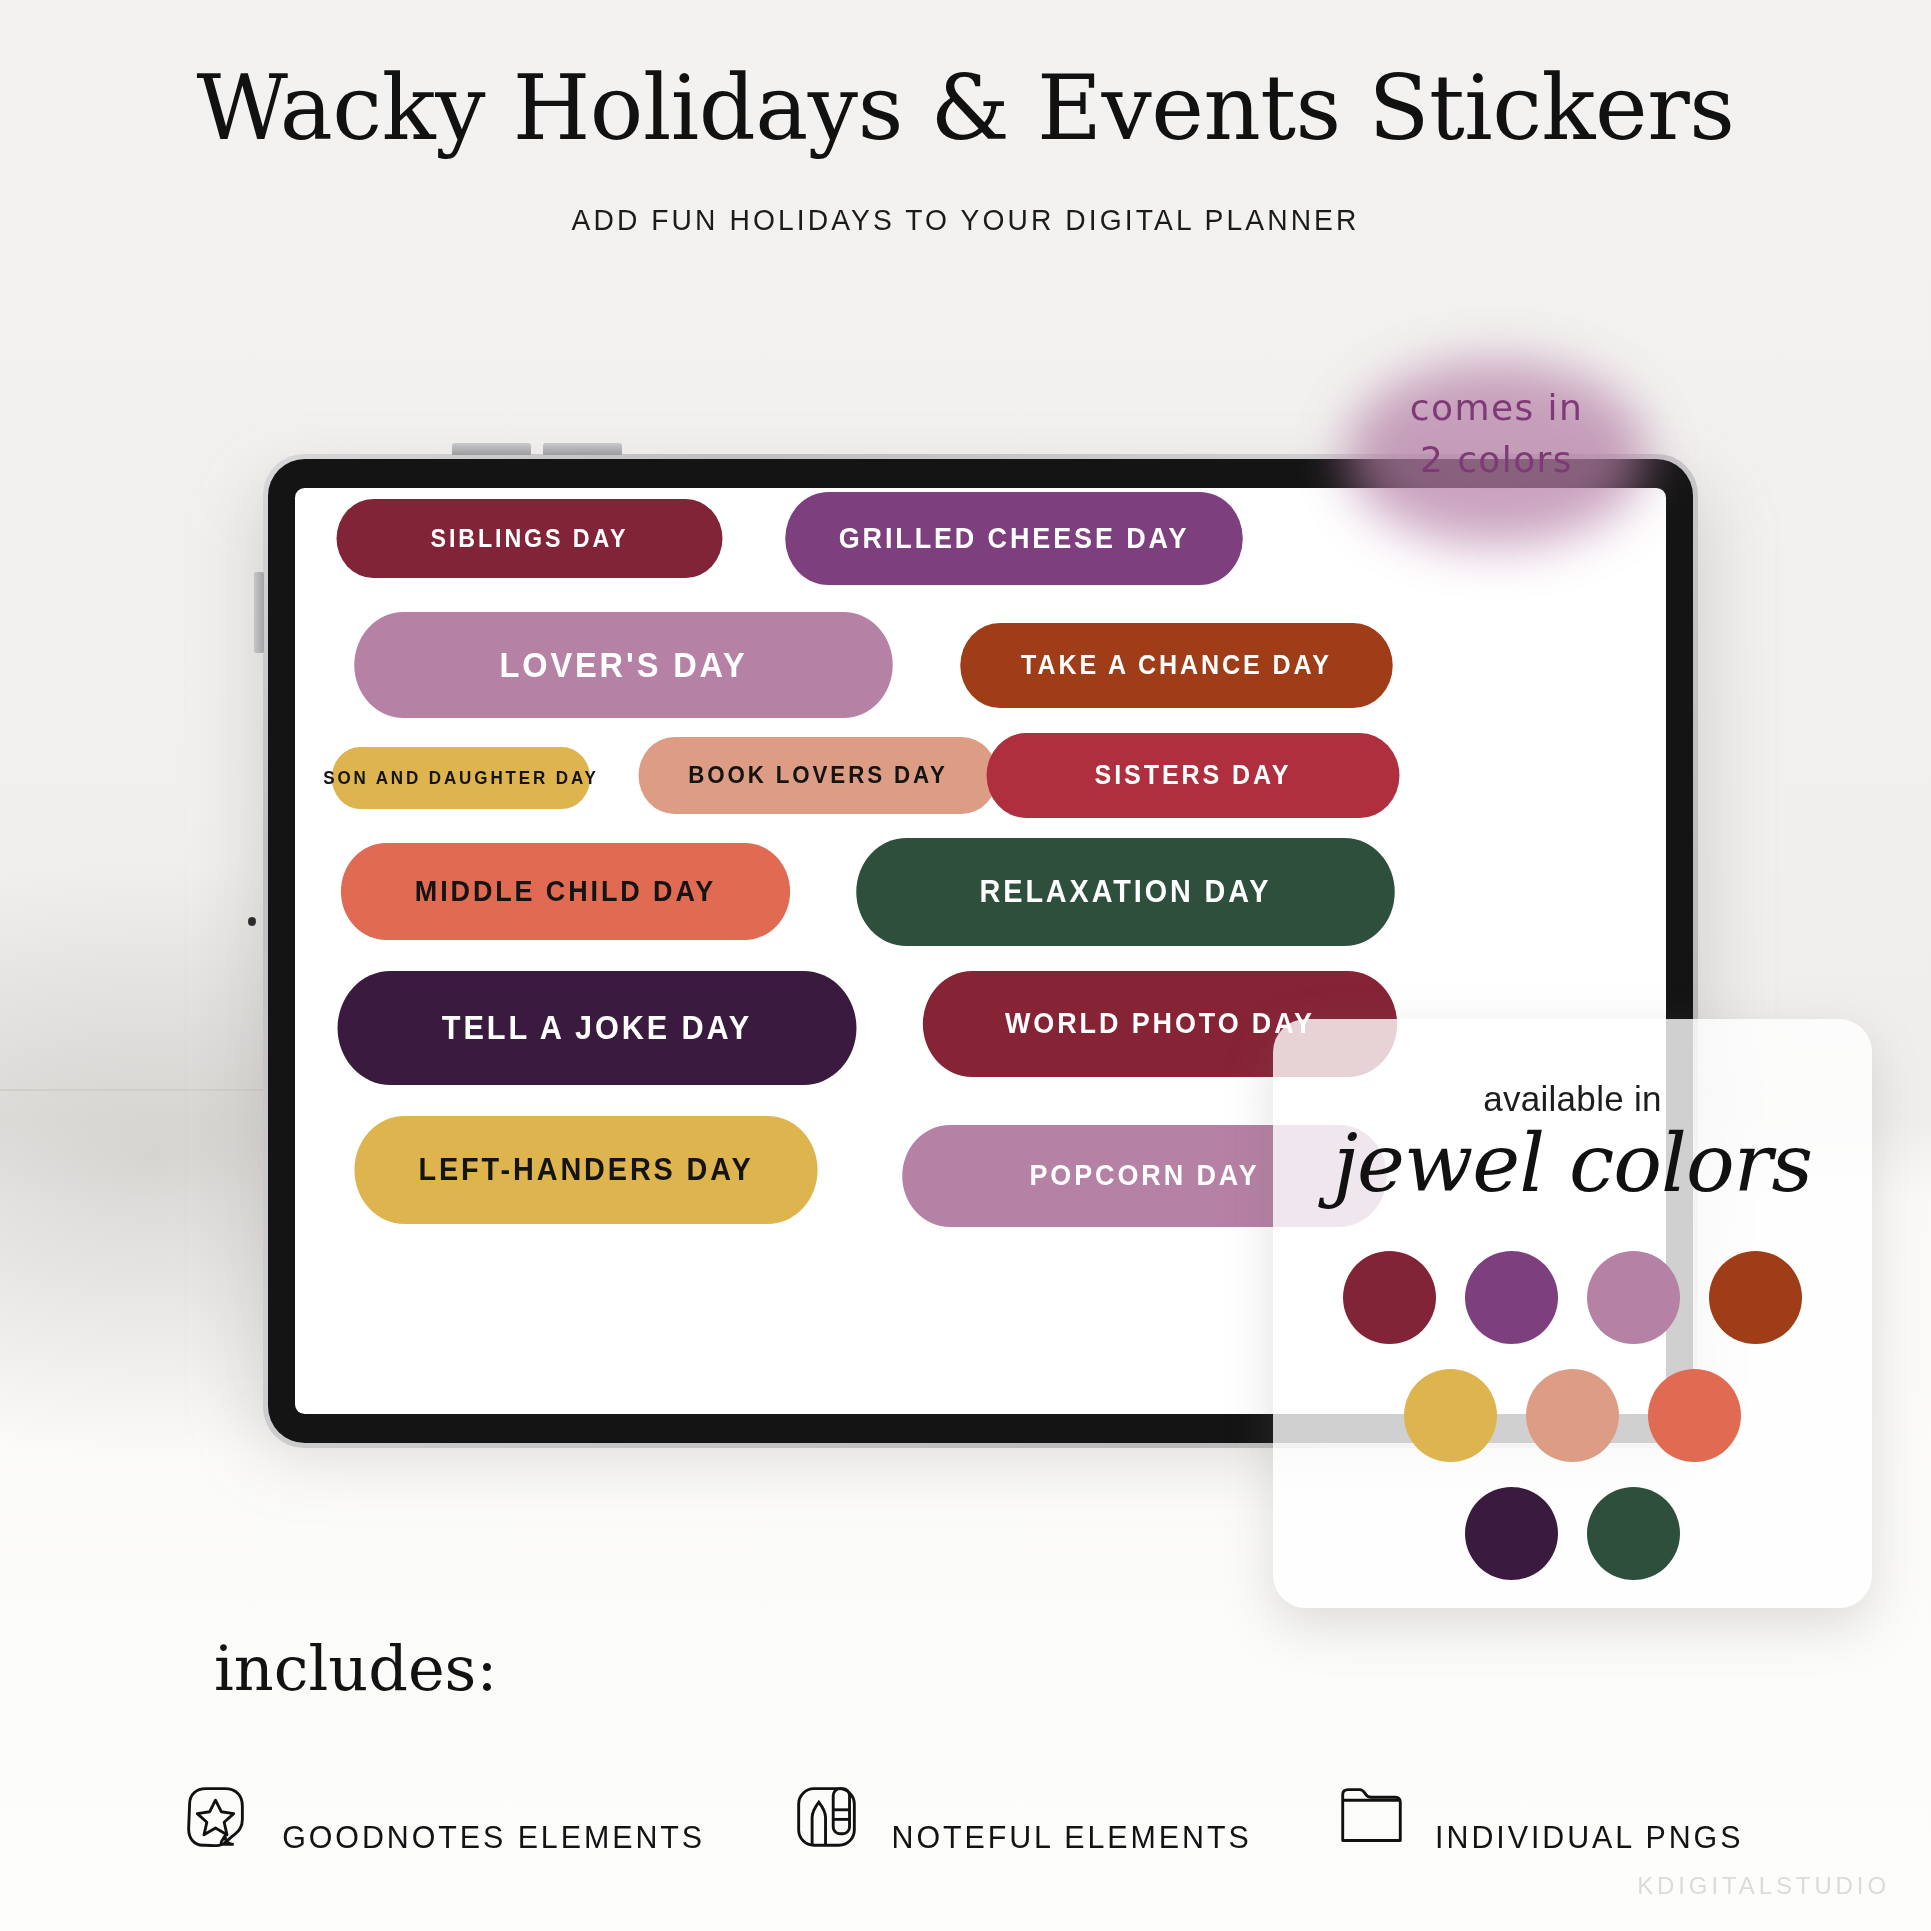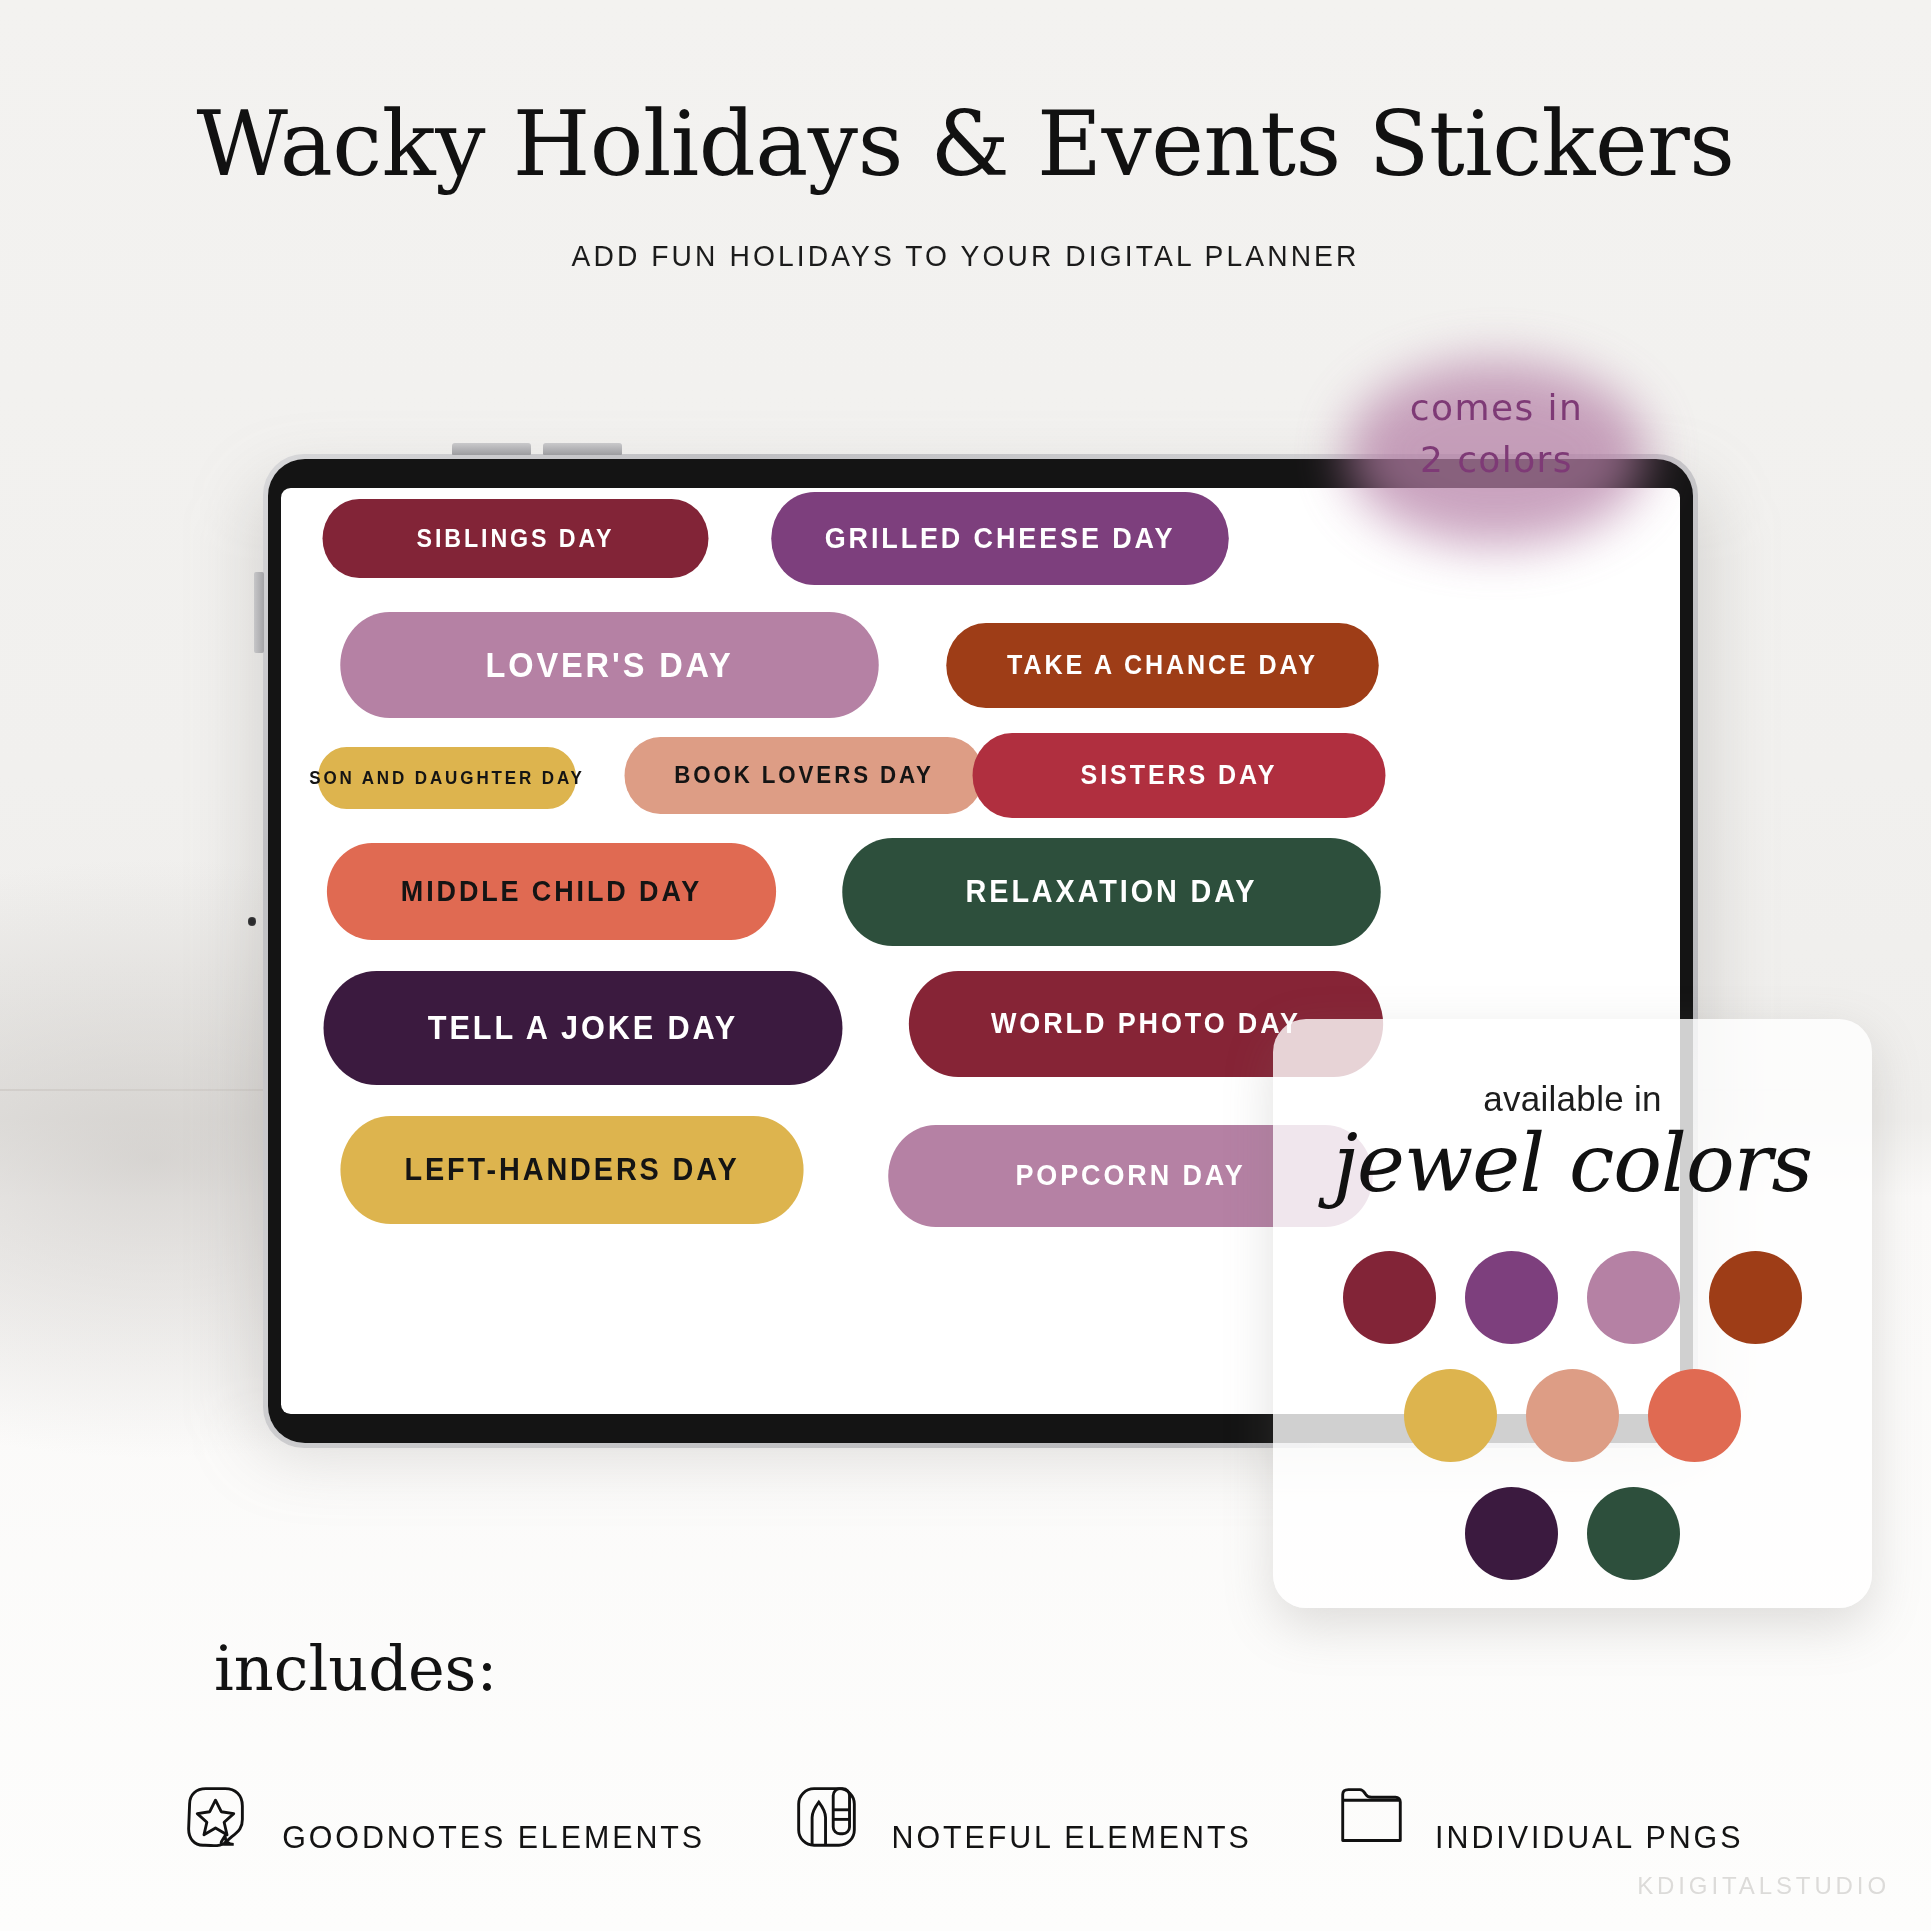--- a/index.html
+++ b/index.html
@@ -21,21 +21,21 @@
   }
   .bg-seam{
     position:absolute;left:0;top:1089px;width:1931px;height:1.9px;
     background:linear-gradient(90deg, rgba(205,201,197,.75) 0%, rgba(215,211,207,.4) 55%, rgba(236,234,231,0) 100%);
     z-index:1;
   }
 
   
   .header{position:absolute;left:0;top:0;width:1931px;z-index:5;text-align:center;}
   .title{
-    margin:0;padding-top:100px;
+    margin:0;padding-top:64px;
     font-family:"DejaVu Serif", serif;
     font-weight:400;
     font-size:89px;
     letter-spacing:-0.5px;
     color:#111111;
     line-height:1;
   }
   .subtitle{
     margin:0;padding-top:50px;
     font-family:"Liberation Sans", sans-serif;
@@ -60,21 +60,21 @@
     background:linear-gradient(140deg,#d8d8da 0%, #bfbfc2 18%, #cfcfd1 40%, #b9b9bc 80%, #d2d2d4 100%);
     padding:4.8px;
     box-sizing:border-box;
     z-index:4;
   }
   .tablet-bezel{
     width:100%;height:100%;
     border-radius:37px;
     background:#141414;
     box-sizing:border-box;
-    padding:29px 13px;
+    padding:29px 27px;
     display:flex;
   }
   .tablet-screen{
     flex:1;
     background:#ffffff;
     border-radius:9.7px;
     position:relative;
     overflow:hidden;
   }
   .btn-top{

